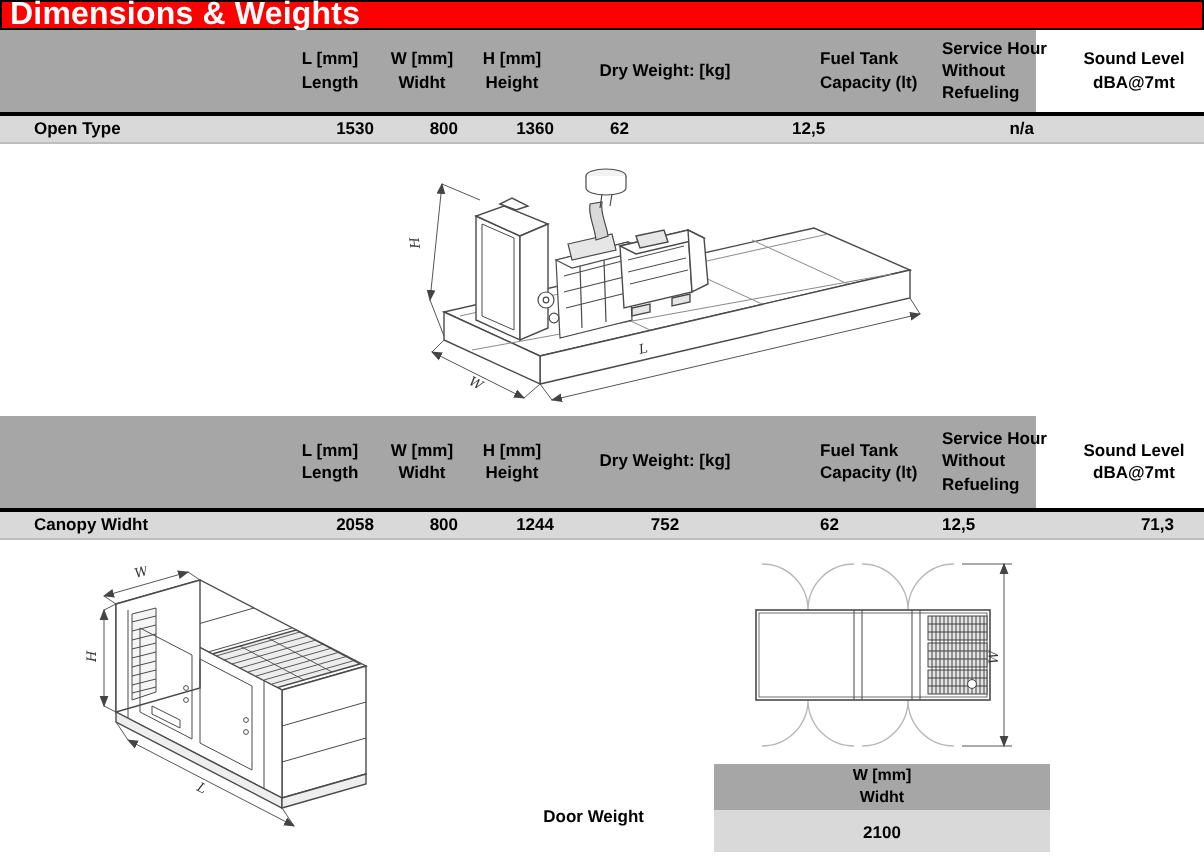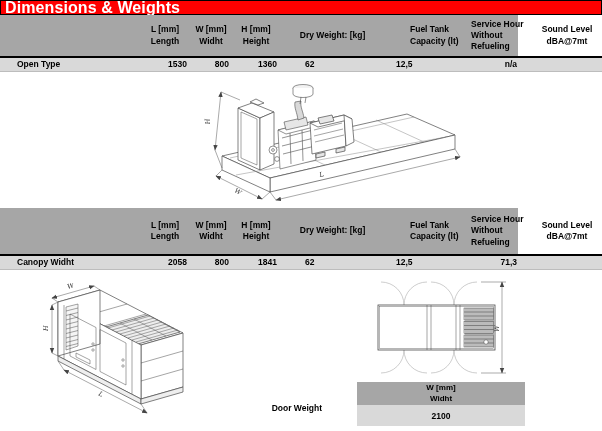--- a/index.html
+++ b/index.html
@@ -177,21 +177,22 @@
 Refueling</div>
     <div class="cell c">Sound Level
 dBA@7mt</div>
   </div>
   <div class="sep" style="top:254px;"></div>
 
   <div class="spec-row" style="top:256px;">
     <div class="cell pl3">Canopy Widht</div>
     <div class="cell r pr3">2058</div>
     <div class="cell r pr3">800</div>
-    <div class="cell r pr3">1841</div>
+    <div class="cell r pr3">1244</div>
+    <div class="cell c">752</div>
     <div class="cell pl25">62</div>
     <div class="cell pl11">12,5</div>
     <div class="cell r pr5">71,3</div>
   </div>
 
   <svg class="drawing" style="left:40px;top:283px;" width="160" height="148" viewBox="0 0 160 148">
     <defs>
       <marker id="arB" markerWidth="7" markerHeight="7" refX="5" refY="3" orient="auto-start-reverse" markerUnits="userSpaceOnUse">
         <path d="M0,0.8 L5.6,3 L0,5.2 Z" fill="#444"></path>
       </marker>

